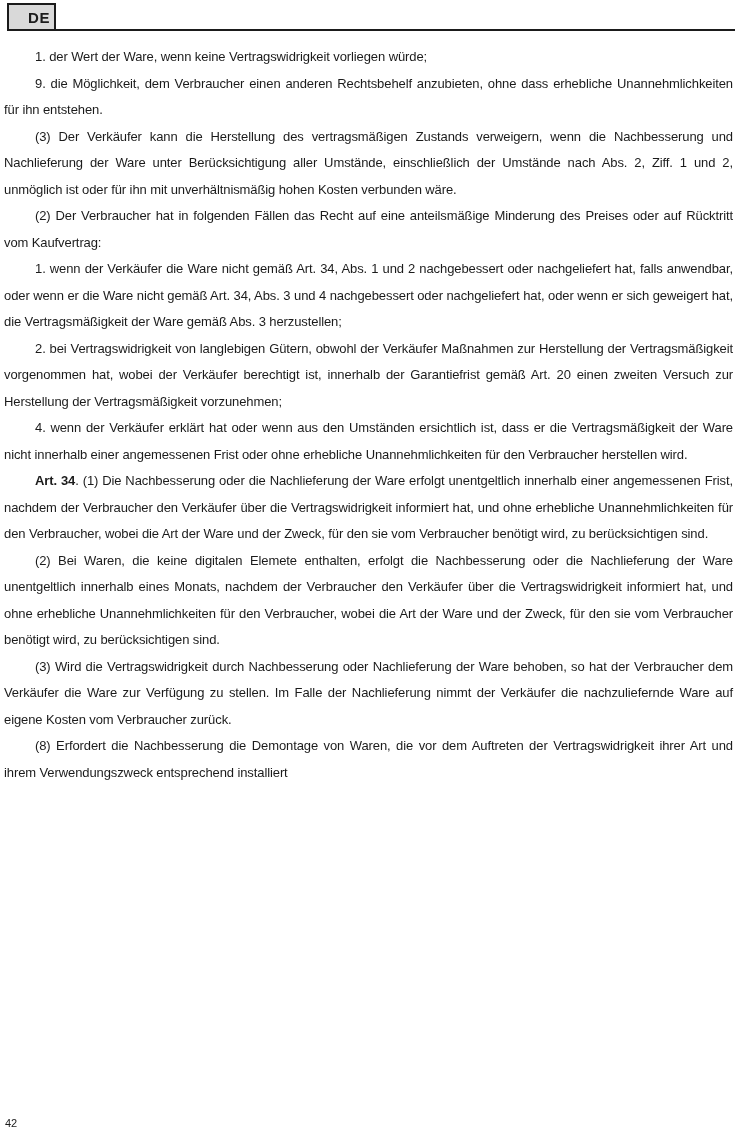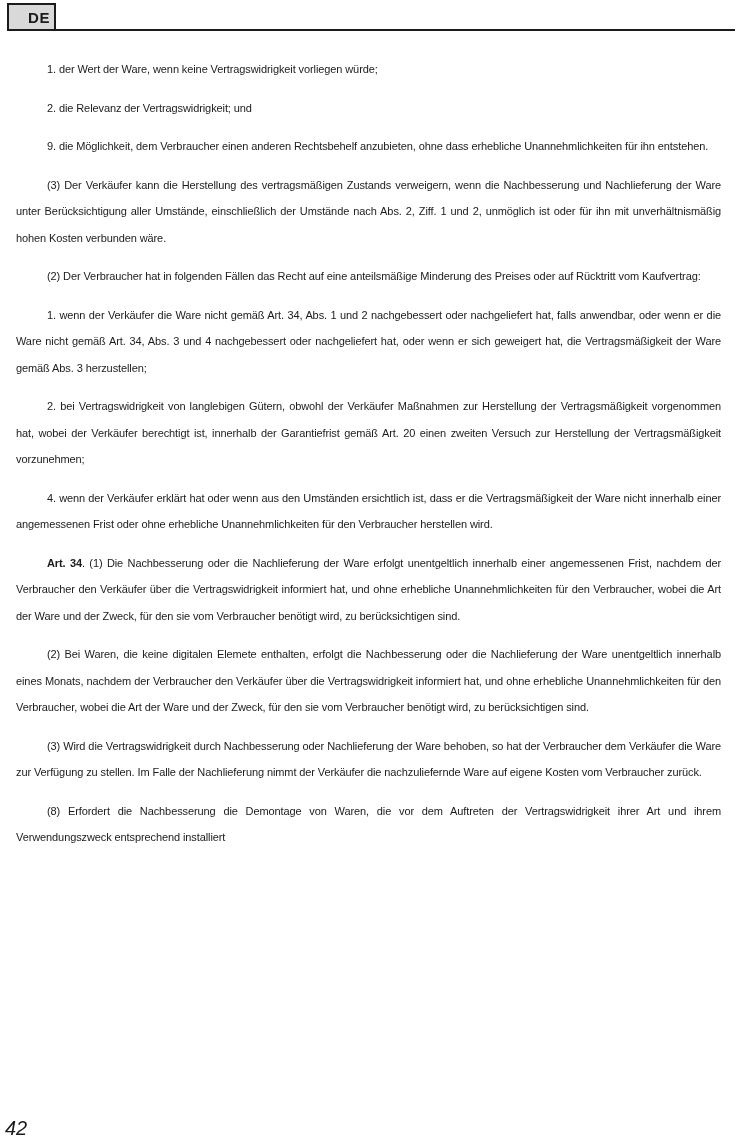--- a/index.html
+++ b/index.html
@@ -26,51 +26,49 @@
     z-index: 2;
     padding-left: 15px;
   }
   .header-rule {
     position: absolute;
     left: 7px; right: 3px; bottom: 0;
     border-bottom: 2px solid #1b1b1b;
   }
   .doc-body { padding: 13px 5px 0 4px; }
   .doc-body p {
-    margin: 12px;
+    margin: 0;
     text-align: justify;
     text-indent: 31px;
-    font-size: 11px;
+    font-size: 13px;
     line-height: 26.5px;
     letter-spacing: -0.1px;
     hyphens: none;
   }
   .b { font-weight: bold; }
   .page-num {
     position: absolute;
     left: 5px; top: 1117px;
-    font-style: italic;
-    font-size: 20px;
+    font-size: 11px;
   }
 </style>
 </head>
 <body>
 
 <div class="page">
 
   <header class="page-header">
     <div class="lang-tab">
       <span>DE</span>
     </div>
     <div class="header-rule"></div>
   </header>
 
   <main class="doc-body">
       <p><span>1. der Wert der Ware, wenn keine Vertragswidrigkeit vorliegen würde;</span></p>
-      <p><span>2. die Relevanz der Vertragswidrigkeit; und</span></p>
       <p><span>9. die Möglichkeit, dem Verbraucher einen anderen Rechtsbehelf anzubieten, ohne dass erhebliche Unannehmlichkeiten für ihn entstehen.</span></p>
       <p><span>(3) Der Verkäufer kann die Herstellung des vertragsmäßigen Zustands verweigern, wenn die Nachbesserung und Nachlieferung der Ware unter Berücksichtigung aller Umstände, einschließlich der Umstände nach Abs. 2, Ziff. 1 und 2, unmöglich ist oder für ihn mit unverhältnismäßig hohen Kosten verbunden wäre.</span></p>
       <p><span>(2) Der Verbraucher hat in folgenden Fällen das Recht auf eine anteilsmäßige Minderung des Preises oder auf Rücktritt vom Kaufvertrag:</span></p>
       <p><span>1. wenn der Verkäufer die Ware nicht gemäß Art. 34, Abs. 1 und 2 nachgebessert oder nachgeliefert hat, falls anwendbar, oder wenn er die Ware nicht gemäß Art. 34, Abs. 3 und 4 nachgebessert oder nachgeliefert hat, oder wenn er sich geweigert hat, die Vertragsmäßigkeit der Ware gemäß Abs. 3 herzustellen;</span></p>
       <p><span>2. bei Vertragswidrigkeit von langlebigen Gütern, obwohl der Verkäufer Maßnahmen zur Herstellung der Vertragsmäßigkeit vorgenommen hat, wobei der Verkäufer berechtigt ist, innerhalb der Garantiefrist gemäß Art. 20 einen zweiten Versuch zur Herstellung der Vertragsmäßigkeit vorzunehmen;</span></p>
       <p><span>4. wenn der Verkäufer erklärt hat oder wenn aus den Umständen ersichtlich ist, dass er die Vertragsmäßigkeit der Ware nicht innerhalb einer angemessenen Frist oder ohne erhebliche Unannehmlichkeiten für den Verbraucher herstellen wird.</span></p>
       <p><span class="b">Art. 34</span><span>. (1) Die Nachbesserung oder die Nachlieferung der Ware erfolgt unentgeltlich innerhalb einer angemessenen Frist, nachdem der Verbraucher den Verkäufer über die Vertragswidrigkeit informiert hat, und ohne erhebliche Unannehmlichkeiten für den Verbraucher, wobei die Art der Ware und der Zweck, für den sie vom Verbraucher benötigt wird, zu berücksichtigen sind.</span></p>
       <p><span>(2) Bei Waren, die keine digitalen Elemete enthalten, erfolgt die Nachbesserung oder die Nachlieferung der Ware unentgeltlich innerhalb eines Monats, nachdem der Verbraucher den Verkäufer über die Vertragswidrigkeit informiert hat, und ohne erhebliche Unannehmlichkeiten für den Verbraucher, wobei die Art der Ware und der Zweck, für den sie vom Verbraucher benötigt wird, zu berücksichtigen sind.</span></p>
       <p><span>(3) Wird die Vertragswidrigkeit durch Nachbesserung oder Nachlieferung der Ware behoben, so hat der Verbraucher dem Verkäufer die Ware zur Verfügung zu stellen. Im Falle der Nachlieferung nimmt der Verkäufer die nachzuliefernde Ware auf eigene Kosten vom Verbraucher zurück.</span></p>
       <p><span>(8) Erfordert die Nachbesserung die Demontage von Waren, die vor dem Auftreten der Vertragswidrigkeit ihrer Art und ihrem Verwendungszweck entsprechend installiert</span></p>

